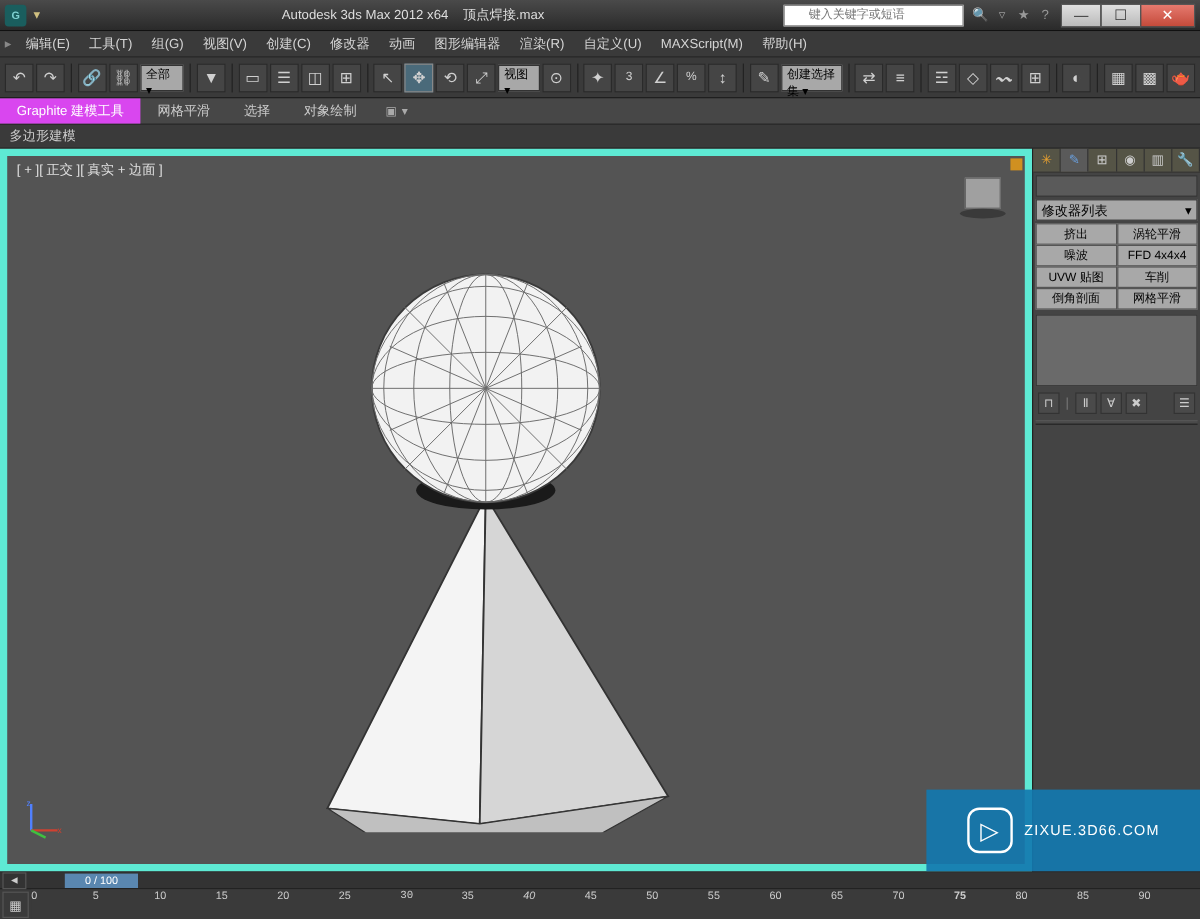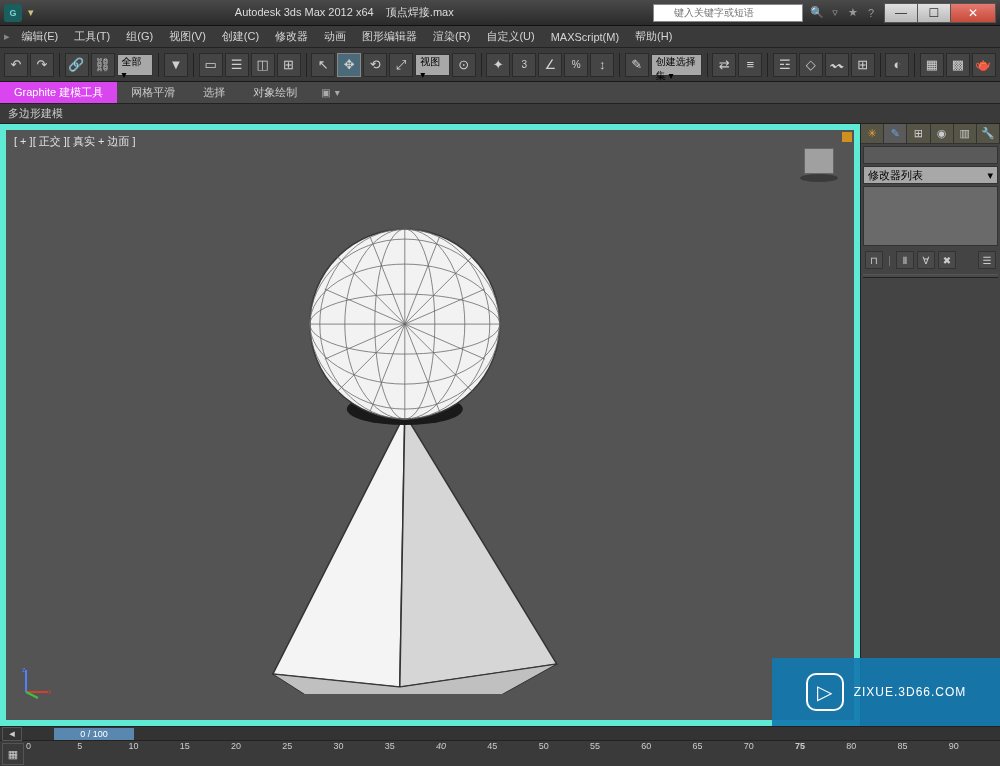--- a/index.html
+++ b/index.html
@@ -41,21 +41,21 @@
 .cmd-name-field { height: 18px; background: #5a5a5a; border: 1px solid #333; margin: 2px; }
 .mod-list { height: 18px; background: #a8a8a8; border: 1px solid #333; margin: 0 2px; font-size: 11px; color: #000; padding: 1px 4px; display:flex; justify-content:space-between; align-items:center; }
 .mod-buttons { display: flex; flex-wrap: wrap; margin: 2px; }
 .mod-btn { width: 50%; height: 18px; background: #a8a8a8; border: 1px solid #555; font-size: 10px; color: #000; display:flex; align-items:center; justify-content:center; cursor:pointer; }
 .mod-stack { height: 60px; background: #6a6a6a; border: 1px solid #333; margin: 2px; }
 .mod-tools { height: 20px; display: flex; align-items: center; gap: 3px; margin: 2px 4px; justify-content:flex-start; }
 .mod-tool-ico { width:18px; height:18px; border:1px solid #333; background:#4a4a4a; display:flex; align-items:center; justify-content:center; font-size:10px; }
 .mod-divider { height: 4px; background: #4a4a4a; border-top: 1px solid #555; border-bottom: 1px solid #222; margin: 2px; }
 .timeline-area { height: 42px; background: #3a3a3a; border-top: 1px solid #222; display:flex; flex-direction:column; }
 .timeline-scrub { height:14px; background:#333; border-bottom:1px solid #222; display:flex; align-items:center; }
-.frame-indicator { width:80px; background:#5a87b0; height:12px; font-size:9px; color:#fff; text-align:center; line-height:12px; margin-left:30px; }
+.frame-indicator { width:61px; background:#5a87b0; height:12px; font-size:9px; color:#fff; text-align:center; line-height:12px; margin-left:30px; }
 .timeline-ruler { flex:1; background:#3a3a3a; display:flex; align-items:flex-start; padding-top:2px; position:relative; }
 .tick { position:absolute; top:0; font-size:9px; color:#ccc; }
 .time-ico { width:22px; height:22px; border:1px solid #555; margin:2px; display:flex; align-items:center; justify-content:center; font-size:11px; }
 .watermark { position: absolute; right: 0; bottom: 40px; width: 228px; height: 68px; background: rgba(20, 120, 175, 0.92); display: flex; align-items: center; justify-content: center; color: #fff; }
 .wm-logo { width:38px; height:38px; border:2px solid #fff; border-radius:10px; display:flex; align-items:center; justify-content:center; font-size:20px; margin-right:10px; }
 .wm-text { display:flex; flex-direction:column; }
 .wm-text .l1 { font-size: 22px; font-weight:bold; }
 .wm-text .l2 { font-size: 12px; letter-spacing:1px; }
 </style>
 </head>
@@ -207,20 +207,30 @@
       <div class="cmd-tab">⊞</div>
       <div class="cmd-tab">◉</div>
       <div class="cmd-tab">▥</div>
       <div class="cmd-tab">🔧</div>
     </div>
     <div class="cmd-name-field"></div>
     <div class="mod-list">
       <span>修改器列表</span>
         <span>▾</span>
     </div>
+    <div class="mod-buttons">
+      <div class="mod-btn">挤出</div>
+      <div class="mod-btn">涡轮平滑</div>
+      <div class="mod-btn">噪波</div>
+      <div class="mod-btn">FFD 4x4x4</div>
+      <div class="mod-btn">UVW 贴图</div>
+      <div class="mod-btn">车削</div>
+      <div class="mod-btn">倒角剖面</div>
+      <div class="mod-btn">网格平滑</div>
+    </div>
     <div class="mod-stack"></div>
     <div class="mod-tools">
       <div class="mod-tool-ico">⊓</div>
       <span style="color:#777;margin:0 2px">|</span>
       <div class="mod-tool-ico">Ⅱ</div>
       <div class="mod-tool-ico">∀</div>
       <div class="mod-tool-ico">✖</div>
       <span style="flex:1"></span>
       <div class="mod-tool-ico">☰</div>
     </div>
@@ -235,21 +245,21 @@
   </div>
   <div style="display:flex;flex:1">
     <div class="time-ico">▦</div>
     <div class="timeline-ruler" id="ruler">
         <span class="tick" style="left: 0%;">0</span>
         <span class="tick" style="left: 5.26316%;">5</span>
         <span class="tick" style="left: 10.5263%;">10</span>
         <span class="tick" style="left: 15.7895%;">15</span>
         <span class="tick" style="left: 21.0526%;">20</span>
         <span class="tick" style="left: 26.3158%;">25</span>
-        <span class="tick" style="left: 31.5789%;">30</span>
+        <span class="tick" style="left: 31.5789%; font-family: Liberation Mono, monospace;">30</span>
         <span class="tick" style="left: 36.8421%;">35</span>
         <span class="tick" style="left: 42.1053%; font-style: italic;">40</span>
         <span class="tick" style="left: 47.3684%;">45</span>
         <span class="tick" style="left: 52.6316%;">50</span>
         <span class="tick" style="left: 57.8947%;">55</span>
         <span class="tick" style="left: 63.1579%;">60</span>
         <span class="tick" style="left: 68.4211%;">65</span>
         <span class="tick" style="left: 73.6842%;">70</span>
         <span class="tick" style="left: 78.9474%; font-weight: bold;">75</span>
         <span class="tick" style="left: 84.2105%;">80</span>

